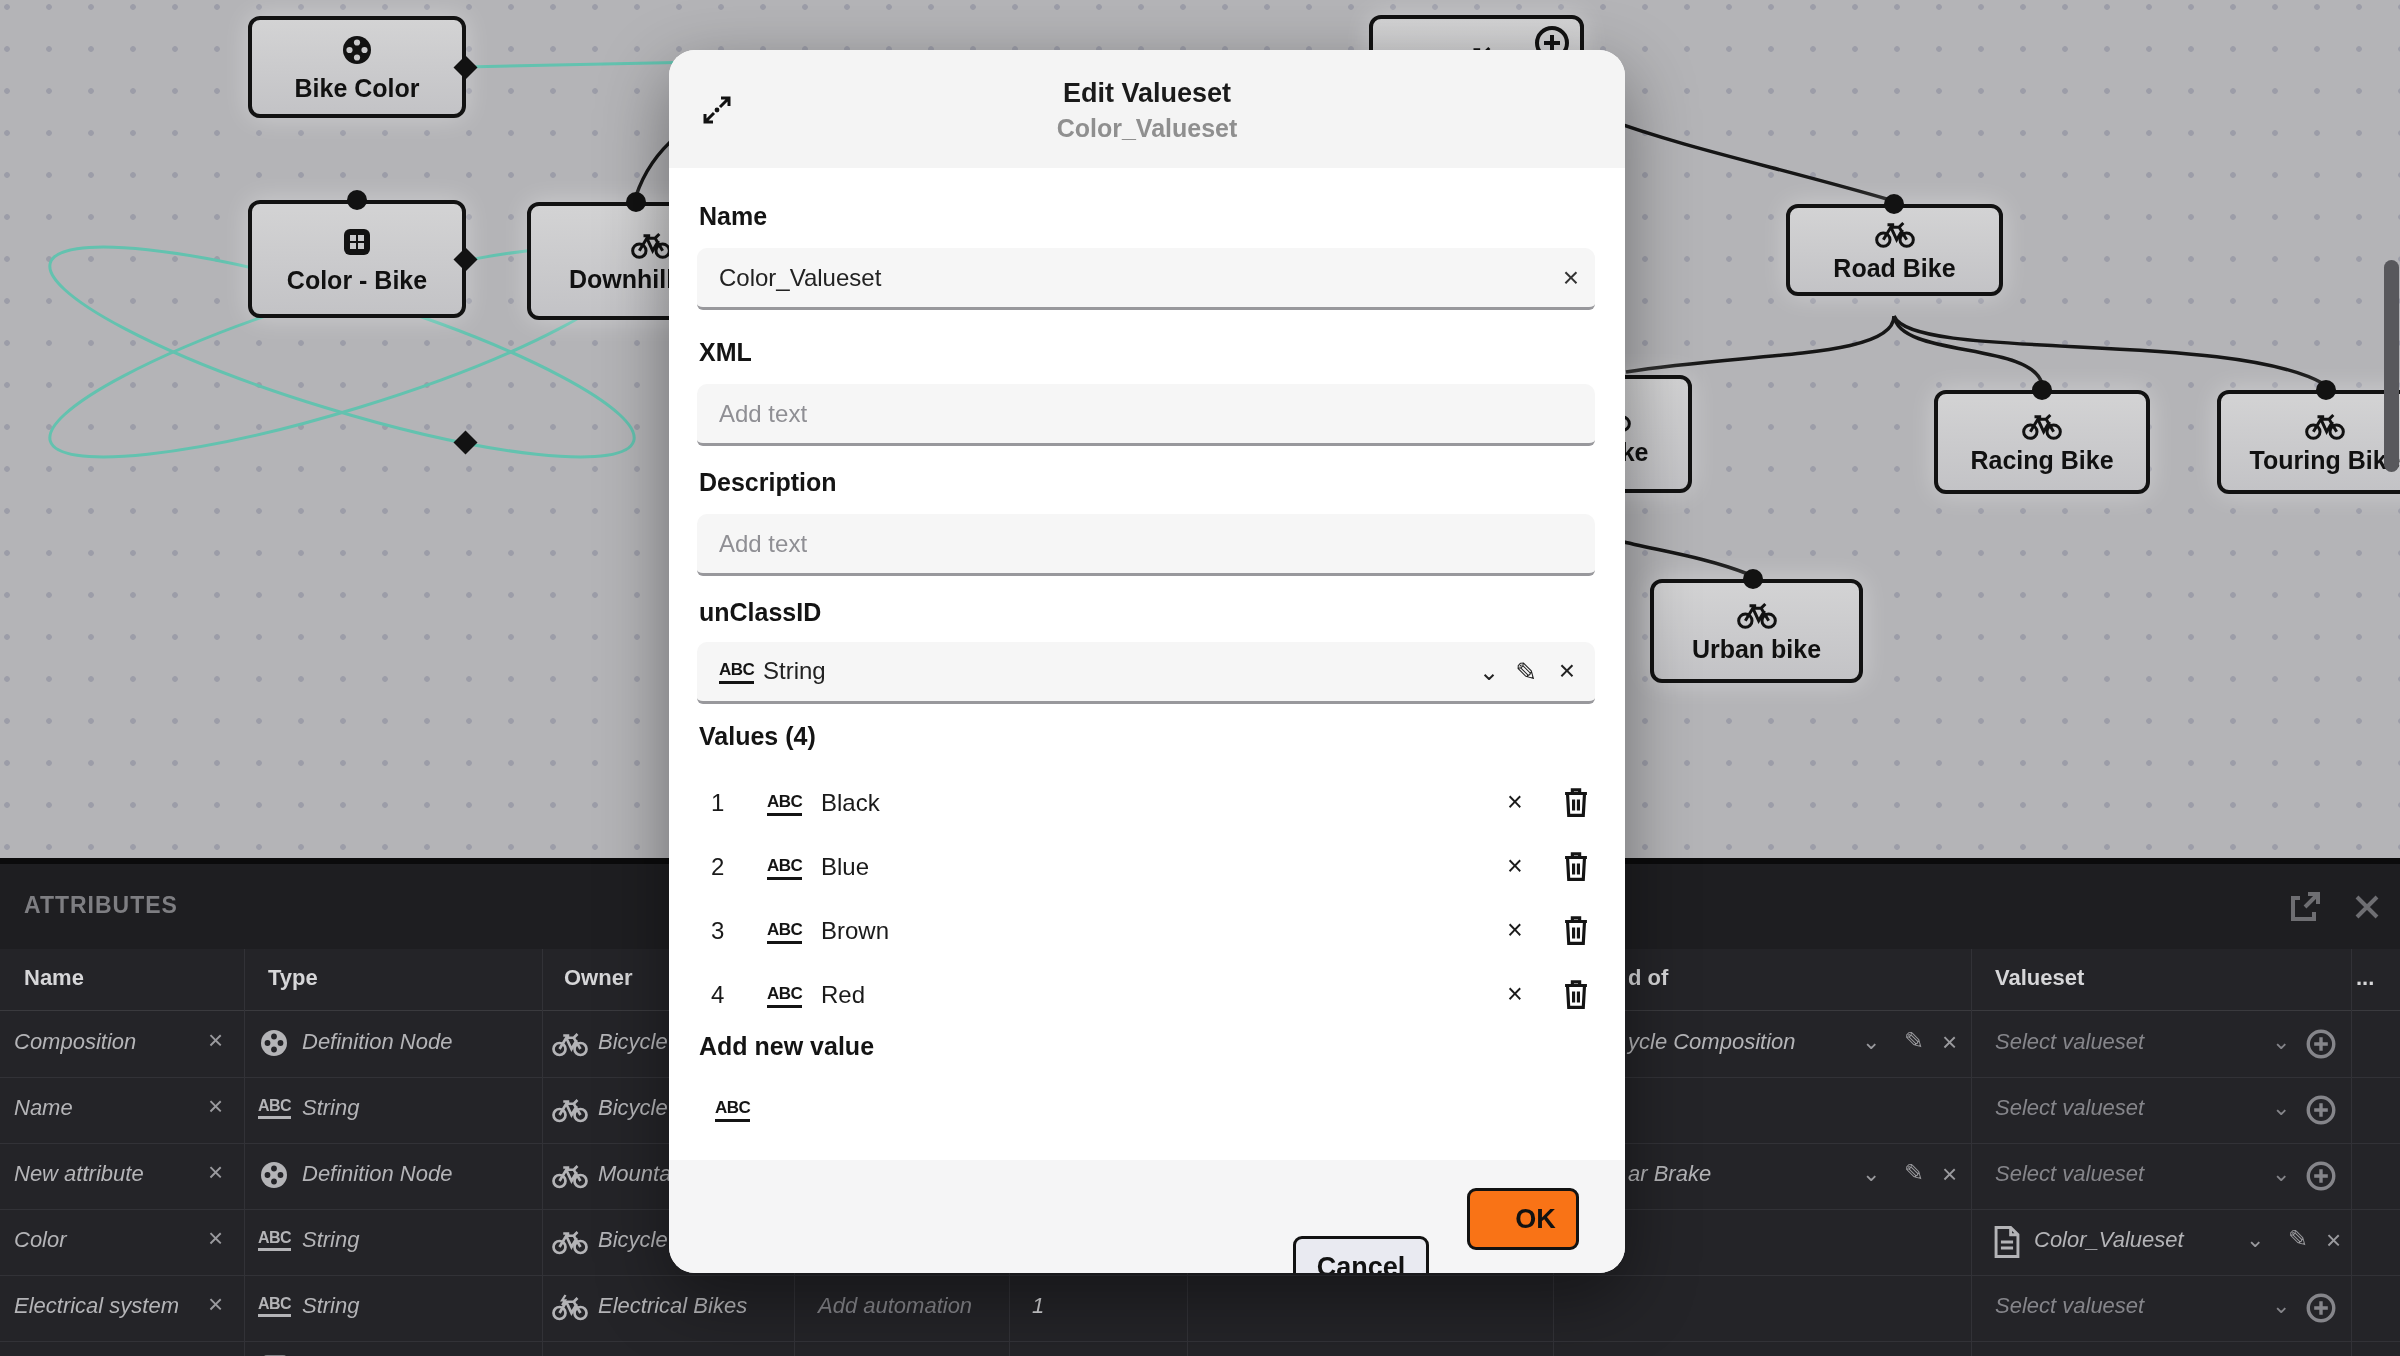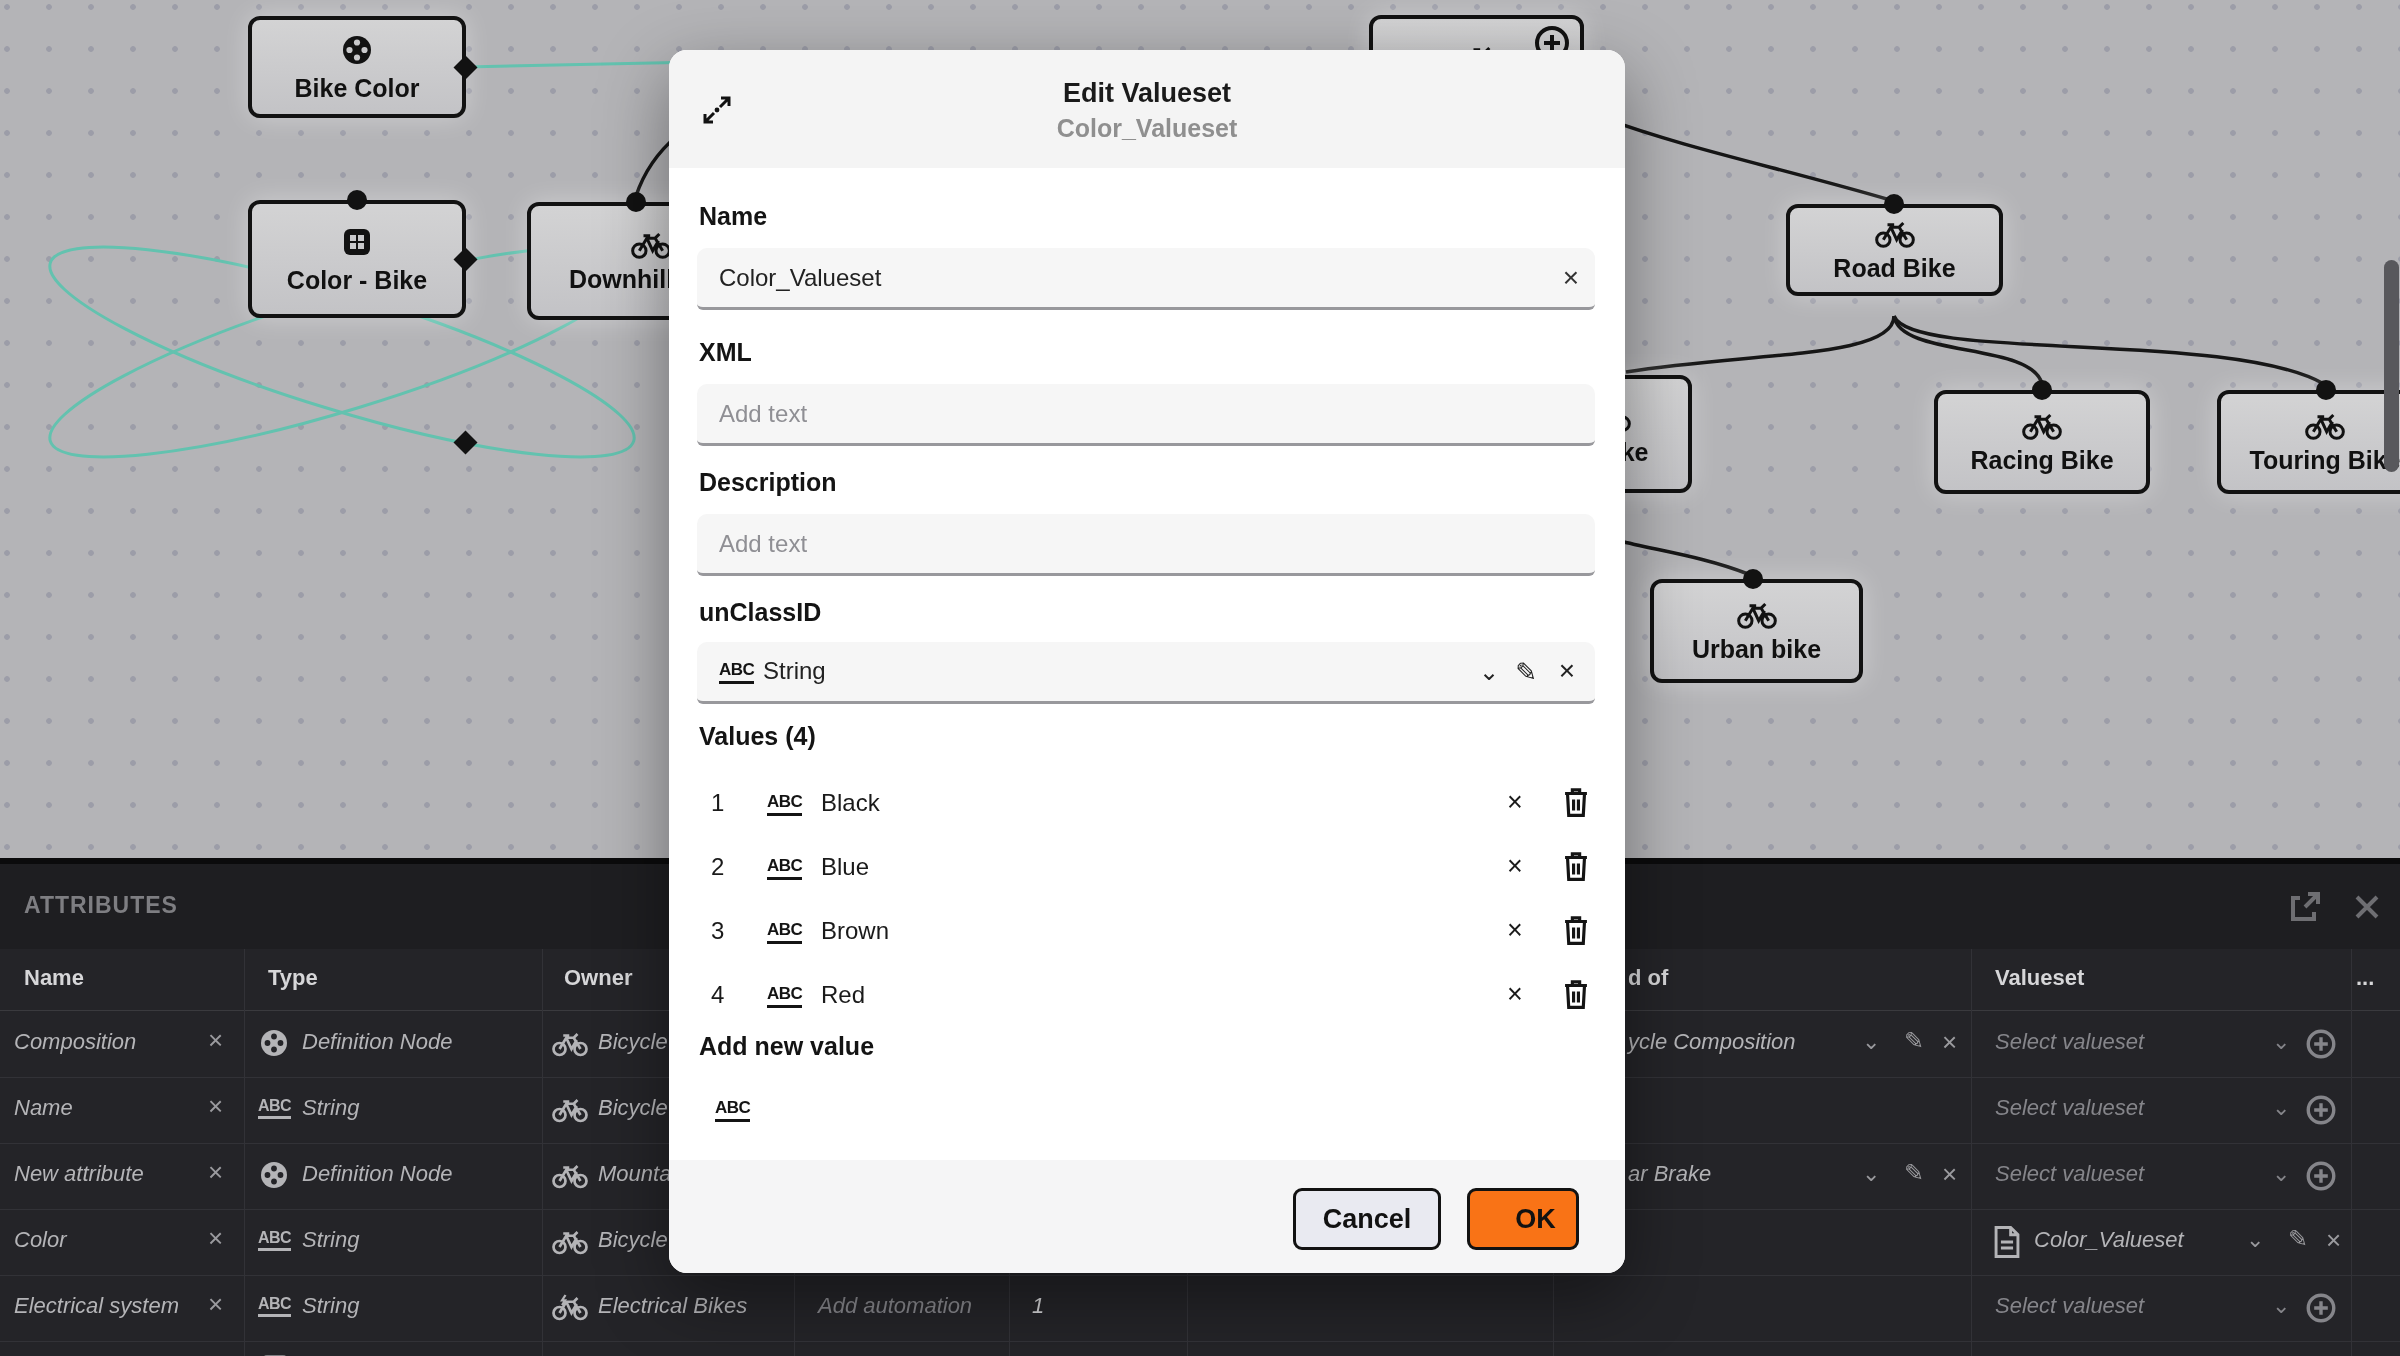--- a/index.html
+++ b/index.html
@@ -42,21 +42,21 @@
     white-space:nowrap; }
   .muted { color:#85858a; }
   .x-icon { font-style:normal; font-size:26px; color:#9a9a9e; font-weight:400; }
   .abc-badge { font-style:normal; font-weight:700; font-size:16px; letter-spacing:-.5px;
     border-bottom:3px solid currentColor; padding-bottom:1px; color:#b4b4b7; }
   .row-ico { position:absolute; top:14px; width:36px; height:36px; color:#b4b4b7; }
   .cell-ico { position:absolute; font-style:normal; color:#9a9a9e; }
 
   
   #modal { left:669px; top:50px; width:956px; height:1223px; background:#ffffff;
-    border-radius:18px; box-shadow:0 24px 70px rgba(0,0,0,.4); overflow:hidden; }
+    border-radius:26px; box-shadow:0 24px 70px rgba(0,0,0,.4); overflow:hidden; }
   #modal-head { position:absolute; left:0; top:0; width:956px; height:118px; background:#f4f4f4; }
   #modal-title { position:absolute; left:0; top:28px; width:956px; text-align:center;
     font-size:27px; font-weight:700; color:#1a1a1a; }
   #modal-sub { position:absolute; left:0; top:64px; width:956px; text-align:center;
     font-size:25px; font-weight:700; color:#8f8f8f; }
   .fld-label { position:absolute; left:30px; font-size:25px; font-weight:700; color:#141414; }
   .fld { position:absolute; left:28px; width:898px; height:62px; background:#f6f6f6;
     border:none; border-bottom:3px solid #98989c; border-radius:10px 10px 6px 6px;
     font-size:24px; color:#222; padding:0 22px; font-family:"Liberation Sans",sans-serif; }
   .fld::placeholder { color:#8f8f94; }
@@ -73,21 +73,21 @@
   .val-x { position:absolute; left:808px; top:4px; font-size:27px; color:#1a1a1a; }
   .val-trash { position:absolute; left:862px; top:2px; width:30px; height:34px; color:#141414; }
   #addnew-input { position:absolute; left:94px; top:1032px; width:832px; height:60px;
     background:#e8ebf7; border:2px solid #5b79e8; border-bottom:5px solid #4a67df;
     border-radius:10px; font-size:24px; color:#222; padding:0 26px;
     font-family:"Liberation Sans",sans-serif; }
   #modal-foot { position:absolute; left:0; top:1110px; width:956px; height:113px; background:#f5f5f6; }
   .btn { position:absolute; top:28px; height:62px; border:3px solid #121212; border-radius:9px;
     font-size:27px; font-weight:700; color:#121212; display:flex; align-items:center;
     justify-content:center; cursor:pointer; font-family:"Liberation Sans",sans-serif; }
-  #btn-cancel { left:624px; width:148px; background:#e9eaf1; }
+  #btn-cancel { left:624px; width:136px; background:#e9eaf1;margin-top:48px; }
   #btn-ok { left:798px; width:112px; background:#f97316;padding-left:25px; }
 </style>
 </head>
 <body>
 
 <div id="canvas" class="abs">
   <svg id="edges" class="abs" viewBox="0 0 2400 858" width="2400" height="858">
 
     <g stroke="#63c2af" stroke-width="3" fill="none">
       <ellipse cx="342" cy="352" rx="305" ry="58" transform="rotate(17 342 352)"></ellipse>

